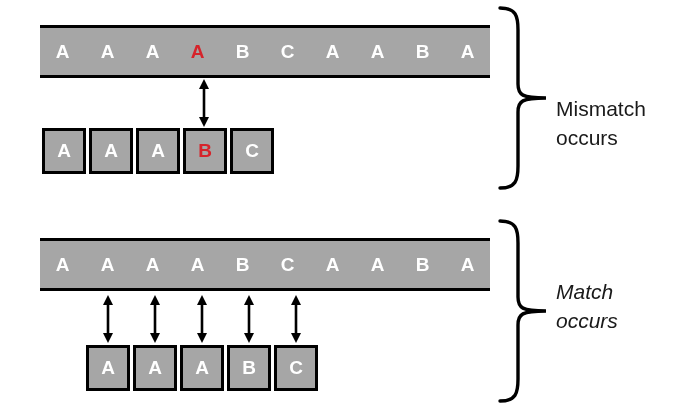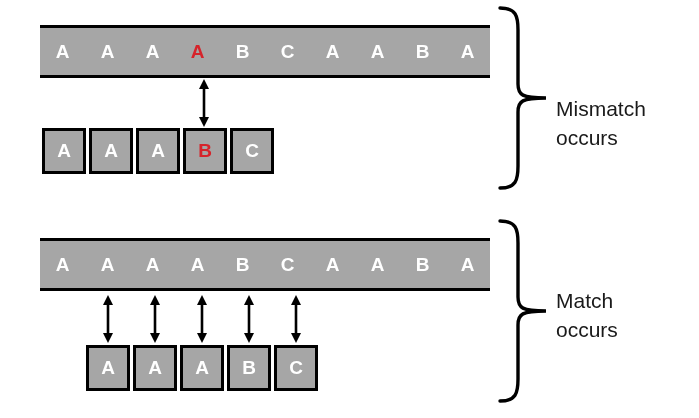--- a/index.html
+++ b/index.html
@@ -91,21 +91,21 @@
   
   .side-label {
     position: absolute;
     left: 556px;
     color: var(--label_text);
     font-size: 21px;
     line-height: 29px;
     white-space: nowrap;
   }
   .label-top    { top: 82px; margin-top: 12px; }
-  .label-bottom { top: 286px; }
+  .label-bottom { top: 277px; font-style: italic; }
 </style>
 </head>
 <body>
 
 <div class="canvas">
 
   <div class="bar bar-top">
       <span class="bar-letter">A</span>
       <span class="bar-letter">A</span>
       <span class="bar-letter">A</span>

